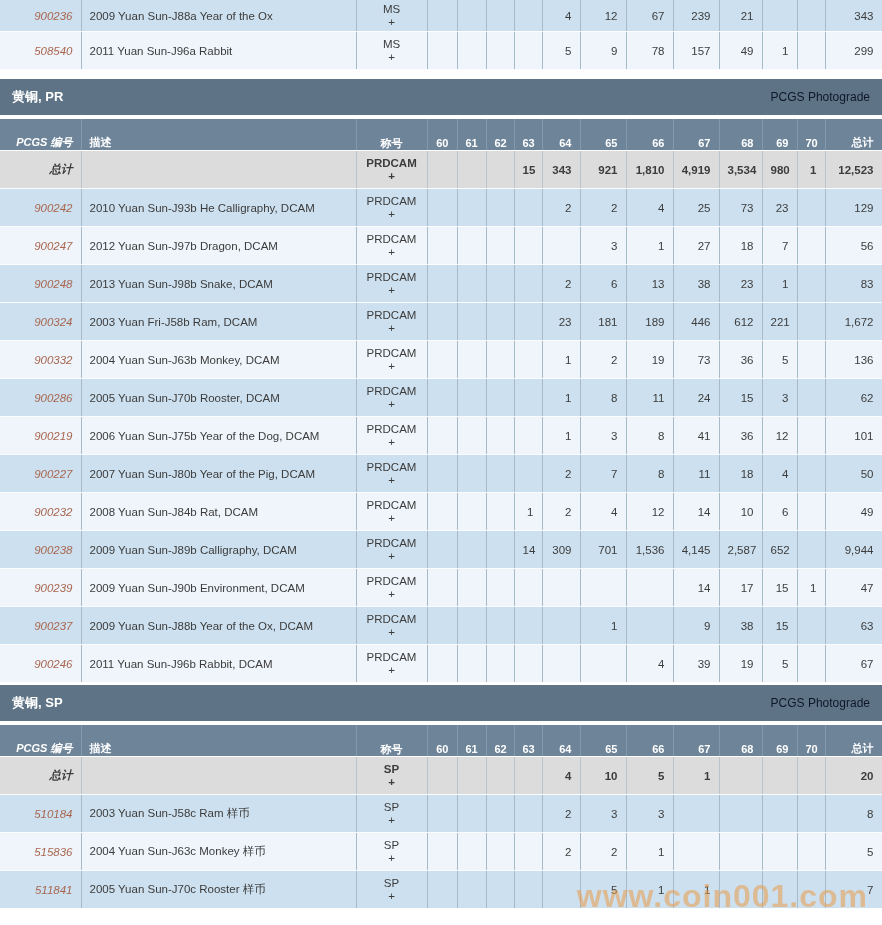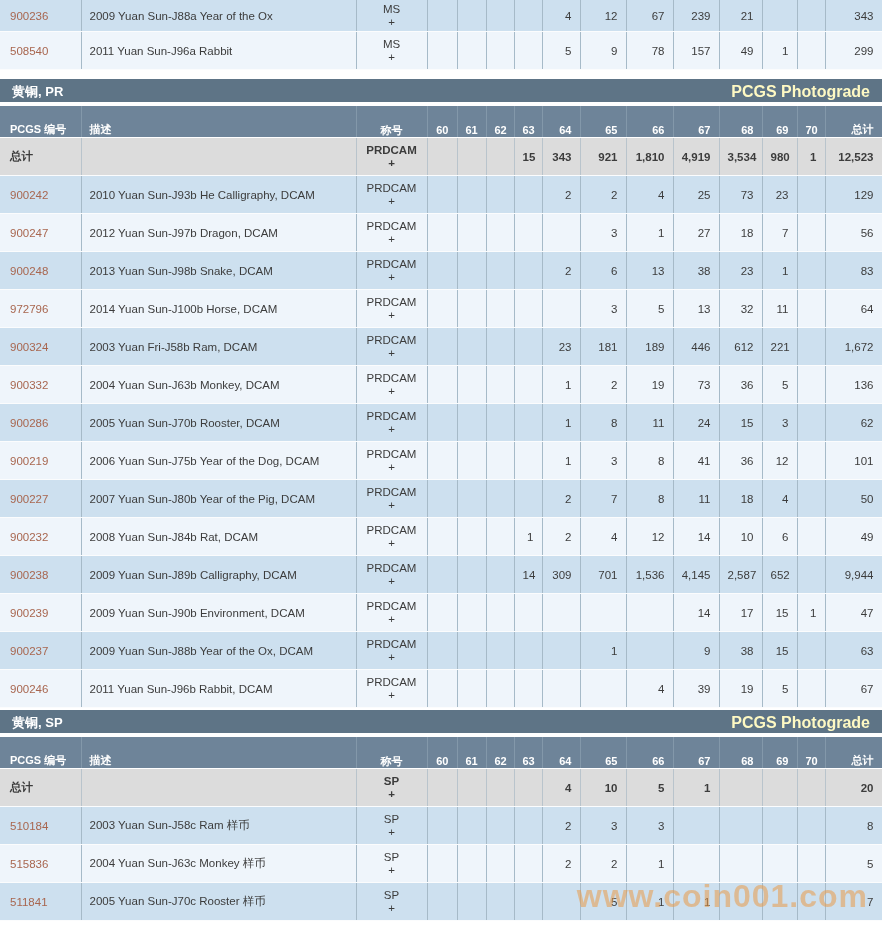--- a/index.html
+++ b/index.html
@@ -6,43 +6,43 @@
   body {
     width:882px; height:925px; overflow:hidden; position:relative;
     background:#ffffff;
     font-family:"Liberation Sans","DejaVu Sans",sans-serif;
   }
   .section { width:882px; }
 
   
   .section-bar {
     background:#5e7486; height:23px; margin-bottom:4px;
-    display:flex; align-items:flex-start; justify-content:space-between;
-    padding:4px 12px; box-sizing:border-box;
+    display:flex; align-items:center; justify-content:space-between;
+    padding:18px 12px; box-sizing:border-box;
   }
   .section-title { color:#ffffff; font-weight:bold; font-size:13px; }
-  .photograde-link { color:#fef9c3; font-size:16px; text-decoration:none; cursor:pointer;font-weight:bold; }
+  .photograde-link { color:#0f172a; font-size:12px; text-decoration:none; cursor:pointer; }
 
   table.grid { border-collapse:collapse; table-layout:fixed; width:882px; }
   td {
     border-right:1px solid #a6bac8; border-bottom:1px solid #fbfcfd;
     font-size:11.5px; color:#3c3c3c; vertical-align:middle;
     padding:2px 8px; box-sizing:border-box; height:38px;
     overflow:hidden; white-space:nowrap;
   }
   .head-row td {
     background:#6e8499; color:#ffffff; font-weight:bold; font-size:11px;
     height:24px; padding-top:16px; padding-bottom:0;
     border-right:1px solid #8398aa; border-bottom:1px solid #ffffff;
   }
   .t-row td { background:#dcdcdc; font-weight:bold; border-right:1px solid #b9c4cc; }
   .r-blue td  { background:#cde0ef; }
   .r-light td { background:#eff5fb; }
 
-  .c-no   { text-align:left; padding-left:10px; }
+  .c-no   { text-align:right; padding-left:10px;font-style:italic; }
   .c-desc { text-align:left;margin-top:44px; }
   .c-desig{ text-align:center; padding-left:2px; padding-right:2px; line-height:14px; }
   .c-num  { text-align:right; }
   .c-desig .plus { line-height:13px; }
 
   .no-link { color:#a8664f; text-decoration:none; cursor:pointer; }
 
   
   .section-ms-continued table { margin-bottom:9px; }
   .section-pr table { margin-bottom:2px; }
@@ -236,40 +236,20 @@
             <td class="c-num"></td>
             <td class="c-num">2</td>
             <td class="c-num">6</td>
             <td class="c-num">13</td>
             <td class="c-num">38</td>
             <td class="c-num">23</td>
             <td class="c-num">1</td>
             <td class="c-num"></td>
             <td class="c-num">83</td>
           </tr>
-          <tr class="r-light">
-            <td class="c-no"><a class="no-link">972796</a></td>
-            <td class="c-desc">2014 Yuan Sun-J100b Horse, DCAM</td>
-            <td class="c-desig">
-              <div>PRDCAM</div>
-              <div class="plus">+</div>
-            </td>
-            <td class="c-num"></td>
-            <td class="c-num"></td>
-            <td class="c-num"></td>
-            <td class="c-num"></td>
-            <td class="c-num"></td>
-            <td class="c-num">3</td>
-            <td class="c-num">5</td>
-            <td class="c-num">13</td>
-            <td class="c-num">32</td>
-            <td class="c-num">11</td>
-            <td class="c-num"></td>
-            <td class="c-num">64</td>
-          </tr>
           <tr class="r-blue">
             <td class="c-no"><a class="no-link">900324</a></td>
             <td class="c-desc">2003 Yuan Fri-J58b Ram, DCAM</td>
             <td class="c-desig">
               <div>PRDCAM</div>
               <div class="plus">+</div>
             </td>
             <td class="c-num"></td>
             <td class="c-num"></td>
             <td class="c-num"></td>

